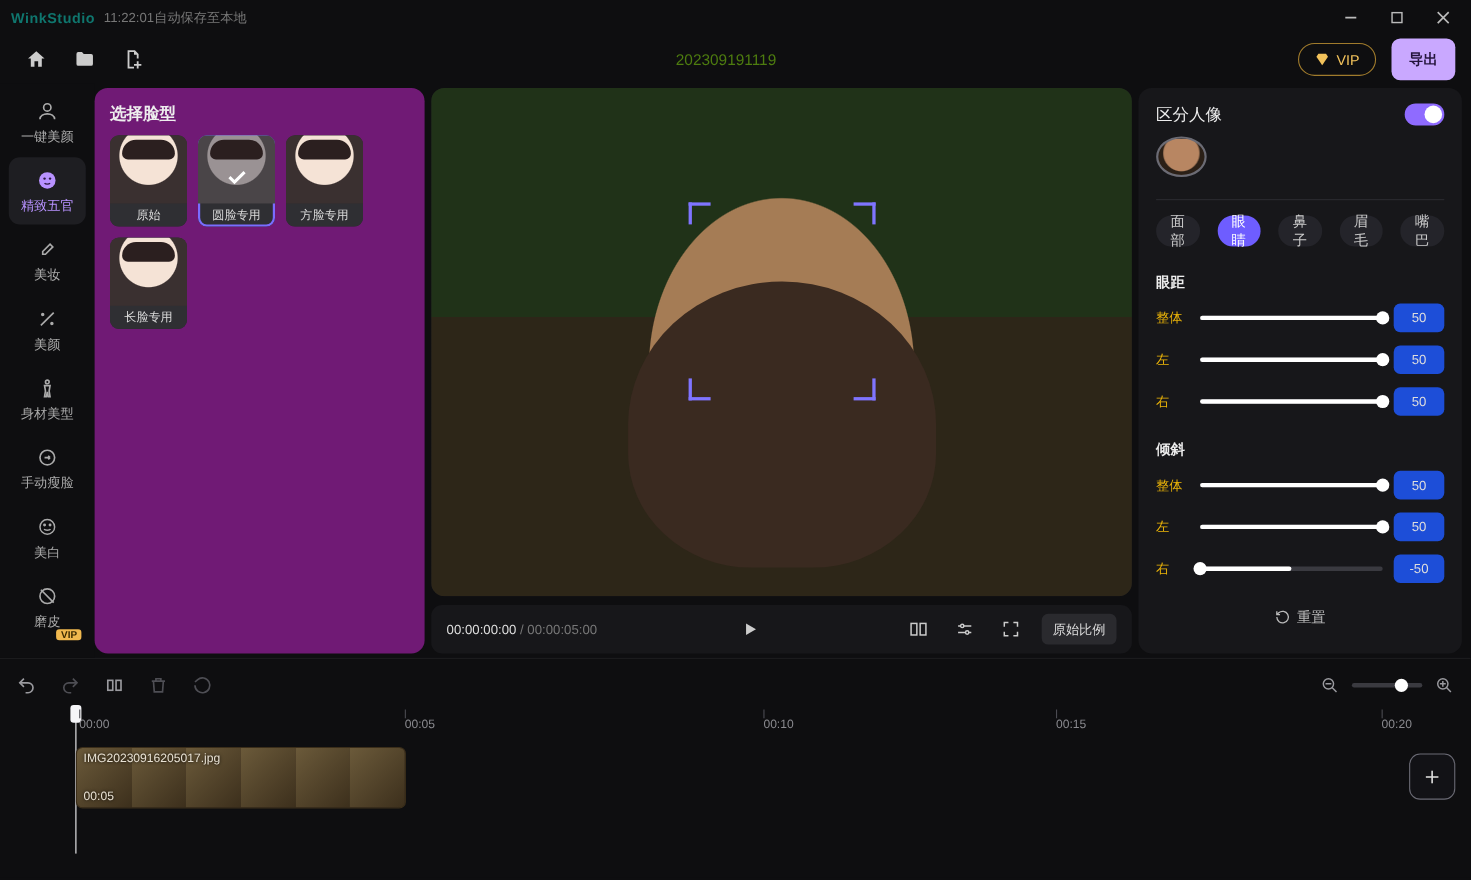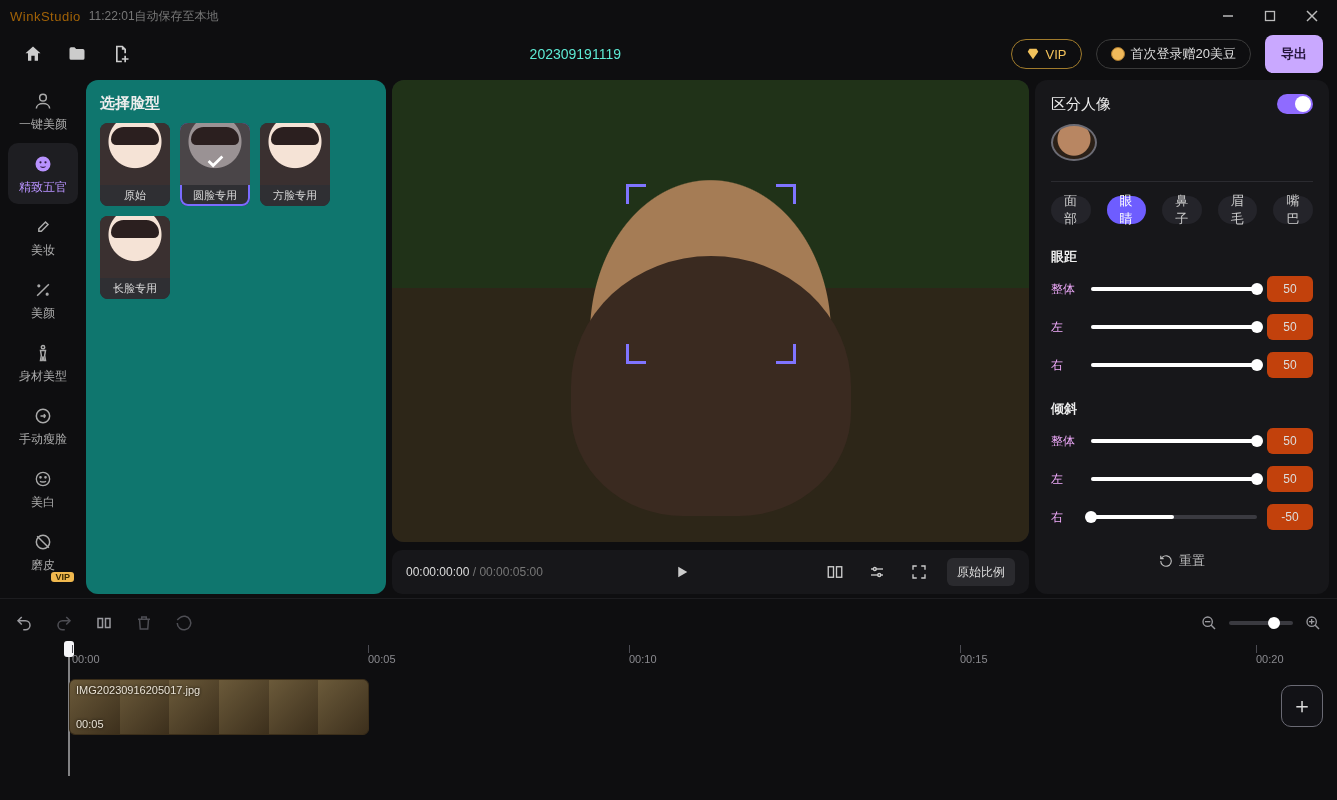--- a/index.html
+++ b/index.html
@@ -1,37 +1,37 @@
 <!DOCTYPE html>
 <html><head>
 <meta charset="utf-8">
 <style>
 *{box-sizing:border-box;margin:0;padding:0;font-family:"Microsoft YaHei","PingFang SC",sans-serif;-webkit-font-smoothing:antialiased}
 html,body{width:1337px;height:800px;background:#0e0e10;color:#d5d5d5;overflow:hidden;font-size:13px}
 #titlebar{height:32px;display:flex;align-items:center;padding:0 10px;color:#888}
-#titlebar .appname{color:#a16207;font-weight:400;letter-spacing:.5px}
+#titlebar .appname{color:#0f766e;font-weight:700;letter-spacing:.5px}
 #titlebar .savetxt{margin-left:8px;color:#777;font-size:12px}
 #winbtns{margin-left:auto;display:flex;gap:28px;padding-right:8px}
 .winbtn{width:14px;height:14px;color:#bbb;cursor:pointer;display:flex;align-items:center;justify-content:center}
 #toolbar{height:44px;display:flex;align-items:center;padding:0 14px;gap:6px}
 .tbicon{width:38px;height:32px;display:flex;align-items:center;justify-content:center;color:#ccc;cursor:pointer;border-radius:6px}
-#toolbar .doc-title{flex:1;text-align:center;color:#5eead4;font-size:14px}
+#toolbar .doc-title{flex:1;text-align:center;color:#4d7c0f;font-size:14px}
 .pill{height:30px;display:inline-flex;align-items:center;border-radius:15px;padding:0 14px;font-size:13px;cursor:pointer;gap:6px}
 .pill.vip{border:1px solid #a07b2c;color:#f2c25b}
 .pill.vip svg{color:#f2c25b}
 .pill.login{border:1px solid #3a3a3a;color:#ddd}
 .pill.save{border:1px solid #3a3a3a;color:#ddd}
 .btn-export{height:38px;border-radius:8px;background:#c9a8ff;color:#24143b;font-weight:600;padding:0 16px;font-size:13px;display:inline-flex;align-items:center;cursor:pointer;margin-left:8px}
 #main{display:flex;height:522px}
 #leftnav{width:86px;background:#0e0e10;padding-top:4px}
 .navitem{width:70px;margin:0 auto 2px;display:flex;flex-direction:column;align-items:center;gap:4px;padding:10px 0 8px;border-radius:10px;color:#aaa;font-size:12px;cursor:pointer;position:relative}
 .navitem.active{background:#1e1e22;color:#b892ff}
 .navitem .nicon{width:22px;height:22px;display:flex;align-items:center;justify-content:center}
 .navbadge{position:absolute;right:4px;bottom:4px;background:#f0b84e;color:#3b2a00;font-size:9px;font-weight:700;padding:0 4px;border-radius:3px}
-#facepanel{width:300px;background:#0f766e;border-radius:12px;margin:4px 6px 4px 0;padding:14px 14px}
+#facepanel{width:300px;background:#701a75;border-radius:12px;margin:4px 6px 4px 0;padding:14px 14px}
 #facepanel h3{font-size:15px;font-weight:600;color:#eee;margin-bottom:10px}
 .faces{display:flex;flex-wrap:wrap;gap:10px}
 .facecard{width:70px;cursor:pointer;text-align:center;border-radius:8px;overflow:hidden;background:#2a2a2e;position:relative}
 .facecard.sel{outline:2px solid #7a6cff;outline-offset:-2px}
 .facecard .thumb{width:70px;height:62px;background:radial-gradient(circle at 50% 30%,#f5e3d6 0 26px,#3a3030 27px);position:relative}
 .facecard.sel .thumb{background:radial-gradient(circle at 50% 30%,#9a9294 0 26px,#4a4548 27px)}
 .facecard .thumb::before{content:"";position:absolute;left:50%;top:4px;transform:translateX(-50%);width:48px;height:18px;background:#2b1f1f;border-radius:24px 24px 10px 10px}
 .facecard.sel .check{position:absolute;left:50%;top:50%;transform:translate(-50%,-60%);color:#fff}
 .facecard .fclabel{font-size:11px;color:#ddd;background:#2f2f33;padding:3px 0}
 #preview{flex:1;display:flex;flex-direction:column;margin:4px 6px 4px 0}
@@ -56,26 +56,26 @@
 #rightpanel .hdr{display:flex;align-items:center;justify-content:space-between;font-size:15px;color:#eee;margin-bottom:10px}
 .toggle{width:36px;height:20px;background:#8f6bff;border-radius:10px;position:relative;cursor:pointer}
 .toggle::after{content:"";position:absolute;right:2px;top:2px;width:16px;height:16px;background:#fff;border-radius:50%}
 .avatar{width:46px;height:46px;border-radius:50%;border:2px solid #6b6b74;margin-bottom:12px;background:radial-gradient(circle at 50% 40%,#b88662 0 16px,#2b2017 17px);cursor:pointer}
 .divider{height:1px;background:#2b2b30;margin:8px 0 14px}
 .tabs{display:flex;gap:16px;margin-bottom:14px}
 .tab{height:28px;border-radius:14px;padding:0 13px;font-size:13px;color:#ccc;background:#24242a;display:inline-flex;align-items:center;cursor:pointer}
 .tab.active{background:#6e5dff;color:#fff}
 .grp-title{font-size:13px;color:#eee;font-weight:600;margin:10px 0 10px}
 .sliderrow{display:flex;align-items:center;gap:10px;margin-bottom:12px}
-.sliderrow .sl-label{width:30px;font-size:12px;color:#f0abfc}
+.sliderrow .sl-label{width:30px;font-size:12px;color:#eab308}
 .track{flex:1;height:4px;background:#3a3a40;border-radius:2px;position:relative}
 .track .fill{position:absolute;left:0;top:0;height:100%;background:#fff;border-radius:2px}
 .track .fill.fromcenter-left{left:0;right:50%;background:#fff}
 .track .knob{position:absolute;top:50%;transform:translate(-50%,-50%);width:12px;height:12px;background:#fff;border-radius:50%}
-.valbox{width:46px;height:26px;background:#c2410c;border-radius:6px;font-size:12px;color:#ddd;display:flex;align-items:center;justify-content:center}
+.valbox{width:46px;height:26px;background:#1d4ed8;border-radius:6px;font-size:12px;color:#ddd;display:flex;align-items:center;justify-content:center}
 .reset{margin-top:auto;align-self:center;color:#bbb;font-size:13px;cursor:pointer;display:flex;align-items:center;gap:6px;padding:10px}
 #timeline{height:200px;background:#0e0e10;border-top:1px solid #1d1d20;padding:8px 14px 10px;display:flex;flex-direction:column}
 .tl-tools{height:32px;display:flex;align-items:center;gap:20px}
 .tlicon{color:#9a9a9f;cursor:pointer;width:20px;height:20px;display:flex;align-items:center;justify-content:center}
 .tlicon.dim{color:#4e4e54}
 .tl-tools .zoom{margin-left:auto;display:flex;align-items:center;gap:10px}
 .zoom .ztrack{width:64px;height:4px;background:#3a3a40;border-radius:2px;position:relative}
 .zoom .ztrack .knob{position:absolute;left:70%;top:50%;transform:translate(-50%,-50%);width:12px;height:12px;background:#fff;border-radius:50%}
 .ruler{position:relative;height:28px;margin-top:6px;font-size:11px;color:#8a8a8f}
 .rlabel{position:absolute;top:8px}
@@ -134,24 +134,20 @@
         <path d="M18 14v3h3v2h-3v3h-2v-3h-3v-2h3v-3z"></path>
       </svg>
     </div>
   <div class="doc-title">202309191119</div>
   <div class="pill vip">
     <svg width="14" height="14" viewBox="0 0 24 24" fill="currentColor">
         <path d="M6 3h12l3 5-9 13L3 8z"></path>
       </svg>
     <span>VIP</span>
   </div>
-  <div class="pill login" style="margin-left:8px">
-    <span class="coin"></span>
-    <span>首次登录赠20美豆</span>
-  </div>
   <div class="btn-export">导出</div>
 </div>
 
 <div id="main">
   <div id="leftnav">
     <div class="navitem">
         <span class="nicon">
           <svg width="20" height="20" viewBox="0 0 24 24" fill="none" stroke="currentColor" stroke-width="1.8">
             <circle cx="12" cy="8" r="4"></circle>
             <path d="M4 21c0-4 4-6 8-6s8 2 8 6"></path>
@@ -421,21 +417,21 @@
             <line x1="10" y1="6" x2="10" y2="14"></line>
             <line x1="15" y1="15" x2="21" y2="21"></line>
           </svg>
         </div>
     </div>
   </div>
   <div class="ruler">
     <div class="playhead" style="left:50px"></div>
     <span class="rlabel" style="left:58px">00:00</span>
     <span class="rlabel" style="left:354px">00:05</span>
-    <span class="rlabel" style="left:615px">00:10</span>
+    <span class="rlabel" style="left:680px">00:10</span>
     <span class="rlabel" style="left:946px">00:15</span>
     <span class="rlabel" style="left:1242px">00:20</span>
   </div>
   <div class="track-area">
     <div class="clip">
       <div class="strip">
           <div></div>
           <div></div>
           <div></div>
           <div></div>

